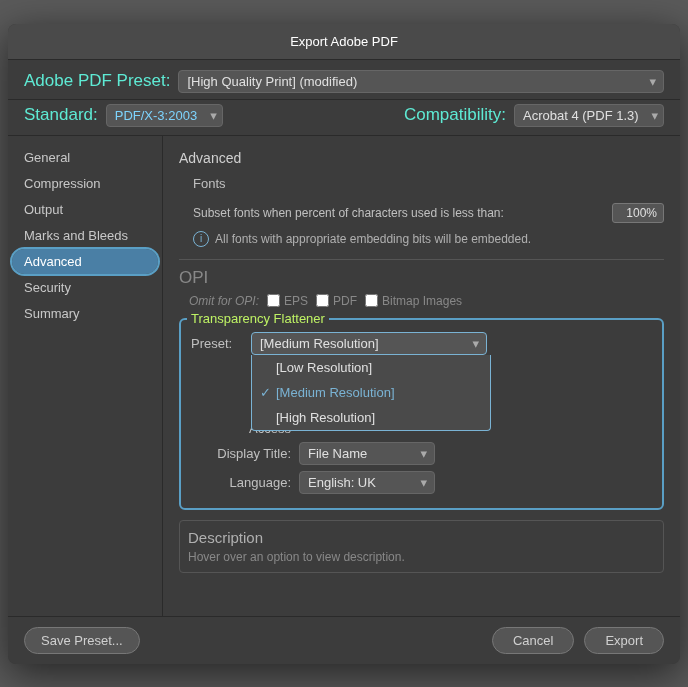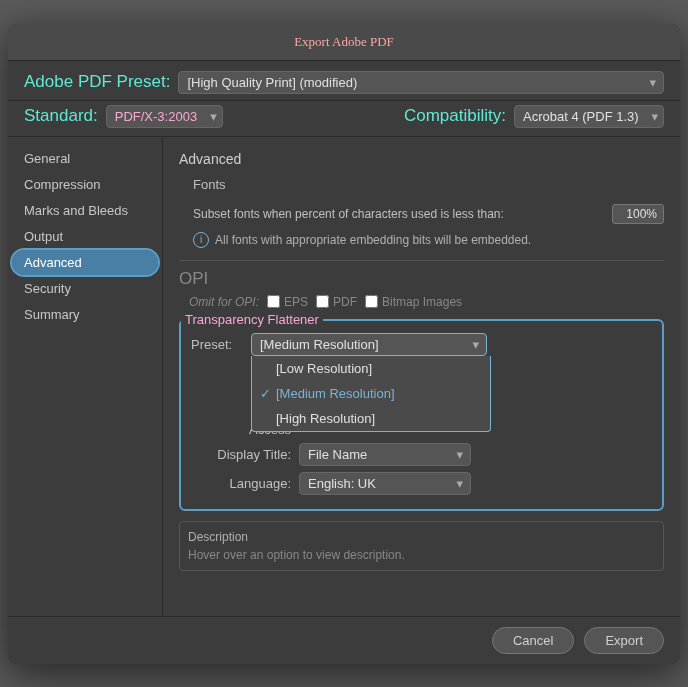--- a/index.html
+++ b/index.html
@@ -22,23 +22,22 @@
       display: flex;
       flex-direction: column;
       box-shadow: 0 10px 40px rgba(0,0,0,0.6);
       overflow: hidden;
     }
     .title-bar {
       background: #4a4a4a;
       text-align: center;
       padding: 10px;
       font-size: 13px;
-      color: #fca5a5;
+      color: #ffffff;
       border-bottom: 1px solid #2a2a2a;
-      font-family: Liberation Serif, serif;
     }
     .preset-row {
       display: flex;
       align-items: center;
       padding: 10px 16px 6px 16px;
       border-bottom: 1px solid #2a2a2a;
       gap: 8px;
     }
     .preset-label {
       color: #5eead4;
@@ -210,25 +209,25 @@
     .transparency-section {
       border: 2px solid #5a9fc5;
       border-radius: 6px;
       padding: 8px 10px;
       margin-bottom: 10px;
       position: relative;
     }
     .transparency-title {
       position: absolute;
       top: -9px;
-      left: 0;
+      left: 6px;
       background: #3c3c3c;
       padding: 0 4px;
       font-size: 13px;
-      color: #f9a8d4;
+      color: #bef264;
       font-weight: 500;
     }
     .tf-row {
       display: flex;
       align-items: center;
       gap: 0;
       margin-bottom: 6px;
       margin-top: 4px;
       position: relative;
     }
@@ -297,21 +296,21 @@
       margin-bottom: 6px;
     }
     .row-label {
       font-size: 13px;
       color: #c0c0c0;
       text-align: right;
       min-width: 100px;
     }
     .small-select-wrapper {
       position: relative;
-      width: 172px;
+      width: 136px;
     }
     .small-select-wrapper select {
       width: 100%;
       background: #555;
       border: 1px solid #666;
       border-radius: 4px;
       color: #e0e0e0;
       padding: 3px 24px 3px 8px;
       font-size: 13px;
       appearance: none;
@@ -327,21 +326,21 @@
       color: #aaa;
       pointer-events: none;
     }
     .description-box {
       border: 1px solid #555;
       border-radius: 4px;
       padding: 8px;
       margin-top: 8px;
     }
     .description-title {
-      font-size: 12px;
+      font-size: 15px;
       color: #b0b0b0;
       margin-bottom: 4px;
     }
     .description-text {
       font-size: 12px;
       color: #888;
     }
     .footer {
       display: flex;
       align-items: center;
@@ -379,21 +378,21 @@
       color: #d0d0d0;
       padding: 5px 20px;
       font-size: 13px;
       cursor: pointer;
       font-weight: 500;
     }
     .std-select {
       background: #555;
       border: 1px solid #666;
       border-radius: 4px;
-      color: #f9a8d4;
+      color: #7dd3fc;
       padding: 3px 24px 3px 8px;
       font-size: 13px;
       appearance: none;
       -webkit-appearance: none;
       cursor: pointer;
     }
     .compat-select {
       background: #555;
       border: 1px solid #666;
       border-radius: 4px;
@@ -447,24 +446,24 @@
   <div class="main-body">
 
     <div class="sidebar">
       <div class="sidebar-item">
         <span>General</span>
       </div>
       <div class="sidebar-item">
         <span>Compression</span>
       </div>
       <div class="sidebar-item">
+        <span>Output</span>
+      </div>
+      <div class="sidebar-item">
         <span>Marks and Bleeds</span>
-      </div>
-      <div class="sidebar-item">
-        <span>Output</span>
       </div>
       <div class="sidebar-item active">
         <span>Advanced</span>
       </div>
       <div class="sidebar-item">
         <span>Security</span>
       </div>
       <div class="sidebar-item">
         <span>Summary</span>
       </div>
@@ -554,18 +553,19 @@
       </div>
 
       <div class="description-box">
         <div class="description-title">Description</div>
         <div class="description-text">Hover over an option to view description.</div>
       </div>
     </div>
   </div>
 
   <div class="footer">
+    <button class="footer-btn">Save Preset...</button>
     <div class="footer-right">
       <button class="btn-cancel">Cancel</button>
       <button class="btn-export">Export</button>
     </div>
   </div>
 </div>
 
 </body></html>

